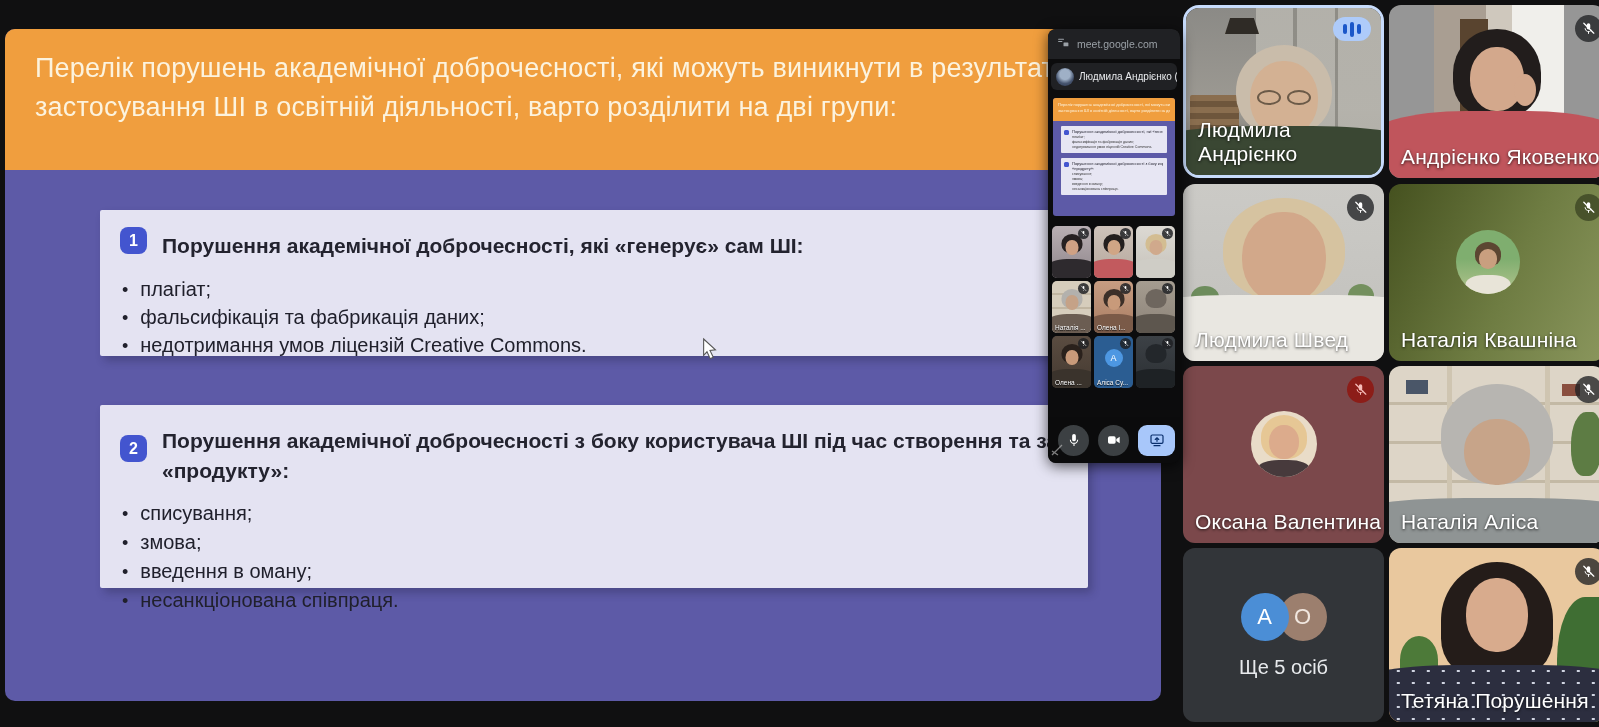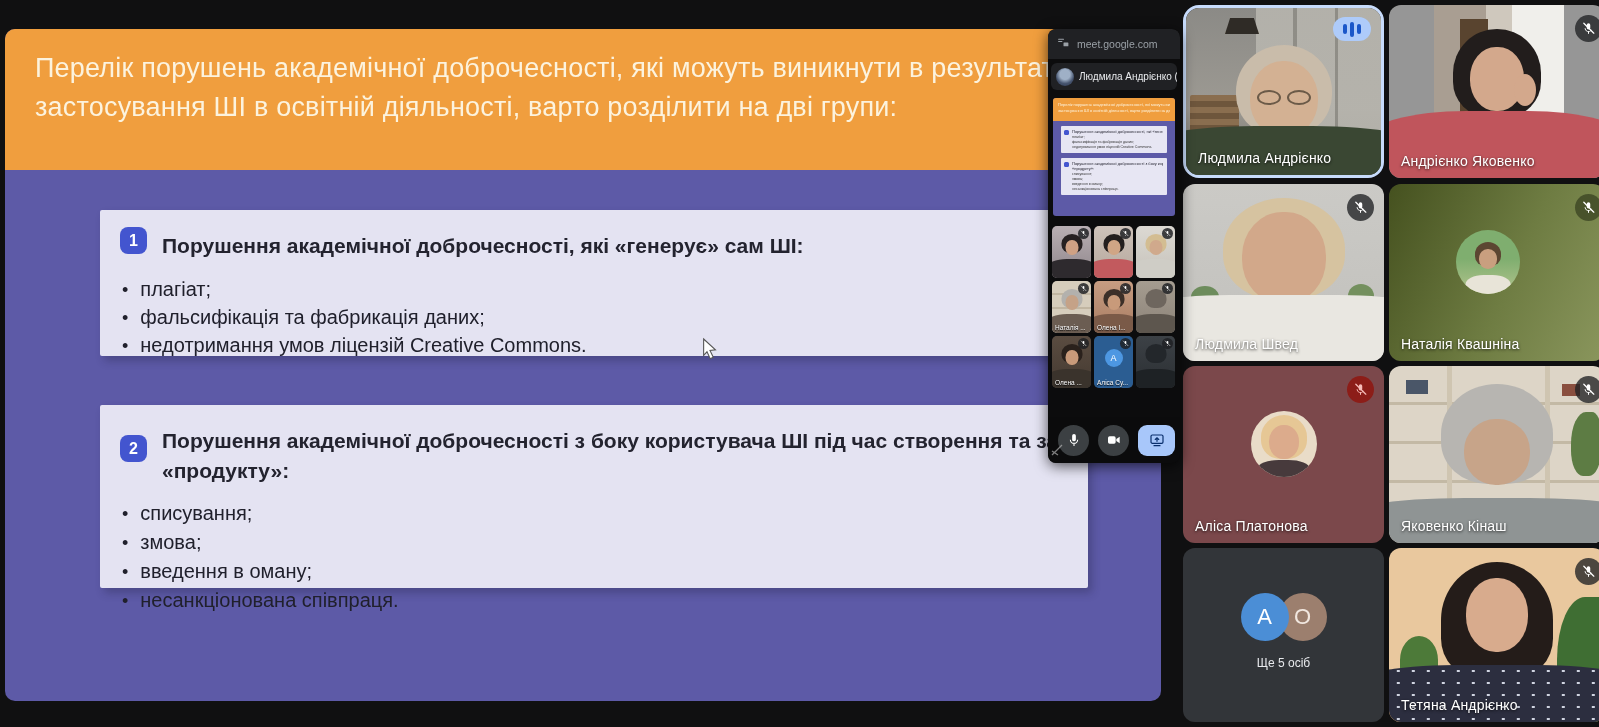--- a/index.html
+++ b/index.html
@@ -76,21 +76,21 @@
   .cbtn{width:31px;height:31px;border-radius:50%;background:#3c4043;color:#fff;flex:none;
     display:flex;align-items:center;justify-content:center;border:none;padding:0}
   .cbtn svg{width:16px;height:16px}
   .cbtn.present{width:37px;border-radius:9px;background:#a8c7fa;color:#0a2f6c}
   .rsz{position:absolute;left:3px;bottom:3px;opacity:.65}
 
   
   .tile{position:absolute;border-radius:12px;overflow:hidden;background:#1a1a1a;z-index:4}
   .scene{position:absolute;inset:0}
   .hair,.face,.body{position:absolute;left:50%;transform:translateX(-50%)}
-  .tname{position:absolute;left:12px;bottom:9px;font-size:14px;color:#fff;text-shadow:0 1px 3px rgba(0,0,0,.75);letter-spacing:.2px;z-index:3}
+  .tname{position:absolute;left:12px;bottom:9px;font-size:21px;color:#fff;text-shadow:0 1px 3px rgba(0,0,0,.75);letter-spacing:.2px;z-index:3}
   .badge{position:absolute;top:10px;width:27px;height:27px;border-radius:50%;display:flex;align-items:center;
     justify-content:center;color:#fff;z-index:3}
   .badge svg{width:15px;height:15px}
   .badge.dark{background:rgba(32,33,36,.78)}
   .badge.red{background:#8c1d18;color:#f6bdb9}
   .badge.olive{background:rgba(44,52,24,.62)}
   .col1 .badge{right:10px}.col2 .badge{left:186px}
 
   .t1{left:1183px;top:5px;width:201px;height:173px;border:3px solid #c7dbfb;border-radius:16px}
   .t1 .scene{background:linear-gradient(180deg,#8b8a86,#9d9a93 60%,#6e6b64)}
@@ -156,21 +156,21 @@
   .t6 .face{top:30%;width:66px;height:66px;background:#c7a489;border-radius:48%}
   .t6 .body{bottom:-8px;width:150%;height:30%;background:#8f9494;border-radius:40% 40% 0 0}
 
   .t7{left:1183px;top:548px;width:201px;height:174px}
   .t7 .scene{background:#323539}
   .t7 .avrow{position:absolute;left:0;top:26%;width:100%;display:flex;justify-content:center;align-items:center}
   .t7 .av{width:48px;height:48px;border-radius:50%;display:flex;align-items:center;justify-content:center;
     font-size:22px;color:#fff}
   .t7 .av.a{background:#4b8ed6;z-index:2}
   .t7 .av.o{background:#9c7f6e;color:#f1e7df;margin-left:-10px;z-index:1}
-  .t7 .label{position:absolute;top:62%;width:100%;text-align:center;font-size:12px;color:#e8eaed}
+  .t7 .label{position:absolute;top:62%;width:100%;text-align:center;font-size:20px;color:#e8eaed}
 
   .t8{left:1389px;top:548px;width:216px;height:174px}
   .t8 .scene{background:linear-gradient(180deg,#e9c89e 0 76%,#d8b183 76%)}
   .t8 .board{position:absolute;left:0;bottom:0;width:100%;height:20%;background:#c29257;border-top:3px solid #8a6236}
   .t8 .plantl{position:absolute;left:5%;bottom:22%;width:38px;height:48px;background:#4d7a39;border-radius:50% 50% 30% 30%}
   .t8 .potl{position:absolute;left:9%;bottom:18%;width:16px;height:14px;background:#2f6db5;border-radius:2px}
   .t8 .plantr{position:absolute;right:-8px;bottom:0;width:56px;height:72%;background:#3f6e33;border-radius:50% 20% 0 30%}
   .t8 .hair{top:8%;width:112px;height:116px;background:#241c19;border-radius:50% 50% 34% 34%}
   .t8 .face{top:17%;width:62px;height:74px;background:#d8ab8d;border-radius:48%}
   .t8 .body{bottom:-6px;width:140%;height:36%;background:#2c2e3f;border-radius:36% 36% 0 0;
@@ -504,21 +504,21 @@
       </div>
   </div>
   <span class="badge red">
       <svg viewBox="0 0 24 24">
         <rect x="9.2" y="3.5" width="5.6" height="10" rx="2.8" fill="currentColor"></rect>
         <path d="M6.5 11.5a5.5 5.5 0 0 0 9.9 3.3" fill="none" stroke="currentColor" stroke-width="1.5"></path>
         <path d="M12 17v3.5" stroke="currentColor" stroke-width="1.6"></path>
         <path d="M4.5 3.5l16 16" stroke="currentColor" stroke-width="2" stroke-linecap="round"></path>
       </svg>
     </span>
-  <div class="tname">Аліса Платонова</div>
+  <div class="tname">Оксана Валентина</div>
 </div>
 
 <div class="tile t6 col2">
   <div class="scene">
     <i class="up1"></i>
       <i class="up2"></i>
       <i class="bk1"></i>
       <i class="bk2"></i>
       <i class="plant"></i>
     <i class="hair"></i>
@@ -526,21 +526,21 @@
       <i class="body"></i>
   </div>
   <span class="badge dark">
       <svg viewBox="0 0 24 24">
         <rect x="9.2" y="3.5" width="5.6" height="10" rx="2.8" fill="currentColor"></rect>
         <path d="M6.5 11.5a5.5 5.5 0 0 0 9.9 3.3" fill="none" stroke="currentColor" stroke-width="1.5"></path>
         <path d="M12 17v3.5" stroke="currentColor" stroke-width="1.6"></path>
         <path d="M4.5 3.5l16 16" stroke="currentColor" stroke-width="2" stroke-linecap="round"></path>
       </svg>
     </span>
-  <div class="tname">Яковенко Кінаш</div>
+  <div class="tname">Наталія Аліса</div>
 </div>
 
 <div class="tile t7 col1">
   <div class="scene"></div>
   <div class="avrow">
     <span class="av a">A</span>
     <span class="av o">O</span>
   </div>
   <div class="label">Ще 5 осіб</div>
 </div>
@@ -556,14 +556,14 @@
       <i class="body"></i>
   </div>
   <span class="badge dark">
       <svg viewBox="0 0 24 24">
         <rect x="9.2" y="3.5" width="5.6" height="10" rx="2.8" fill="currentColor"></rect>
         <path d="M6.5 11.5a5.5 5.5 0 0 0 9.9 3.3" fill="none" stroke="currentColor" stroke-width="1.5"></path>
         <path d="M12 17v3.5" stroke="currentColor" stroke-width="1.6"></path>
         <path d="M4.5 3.5l16 16" stroke="currentColor" stroke-width="2" stroke-linecap="round"></path>
       </svg>
     </span>
-  <div class="tname">Тетяна Андрієнко</div>
+  <div class="tname">Тетяна Порушення</div>
 </div>
 
 </body></html>

